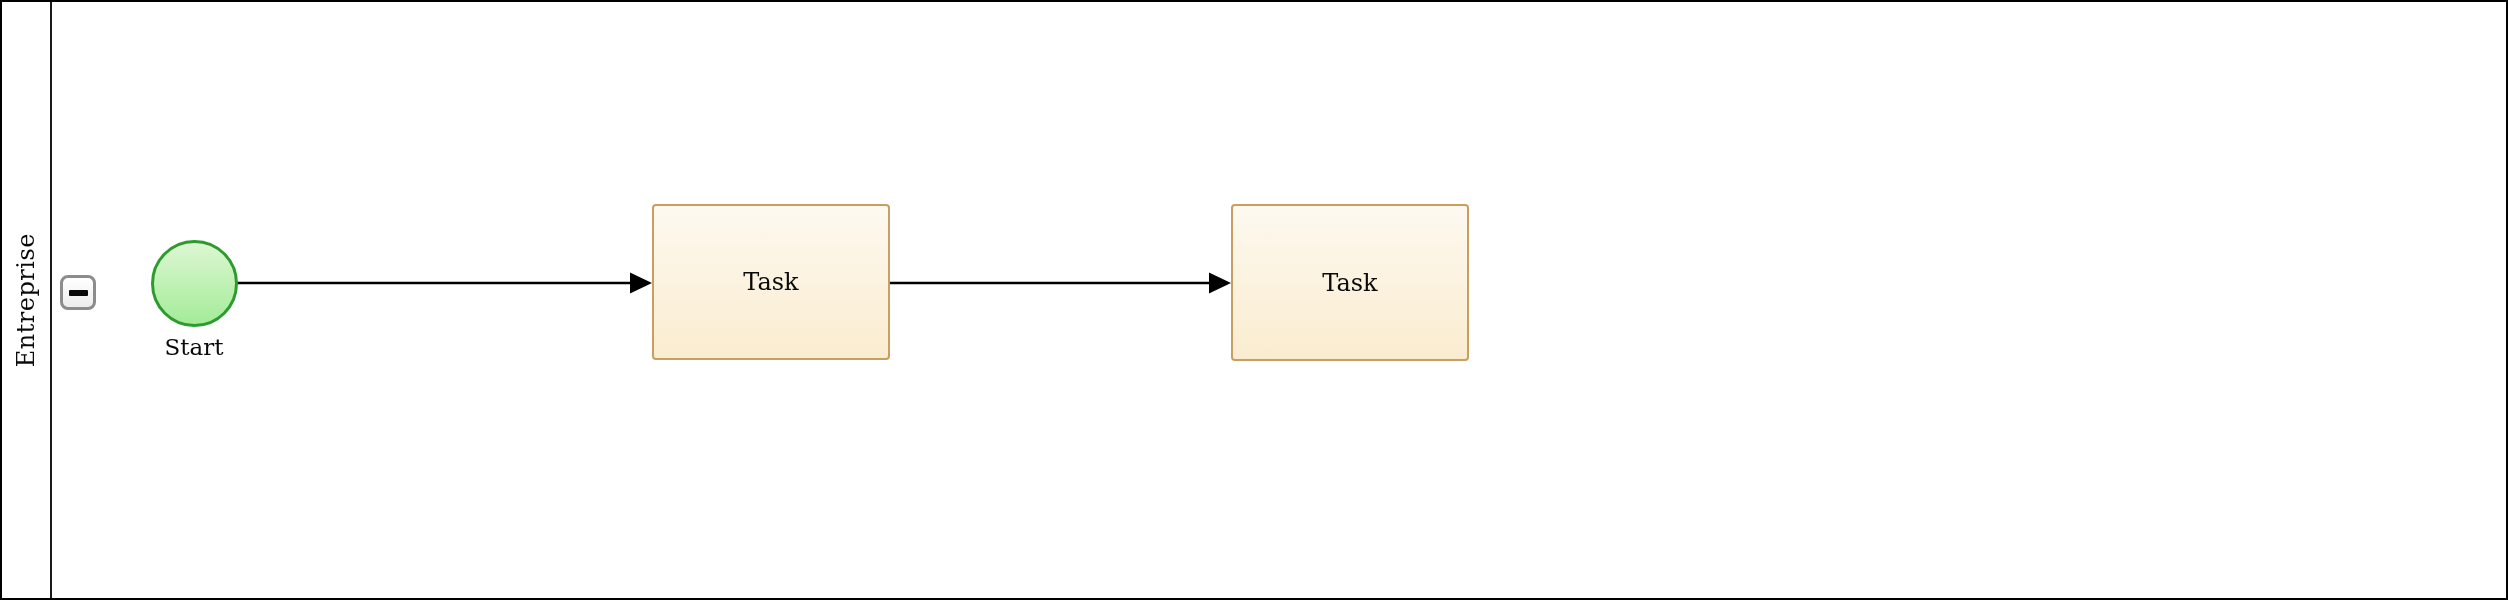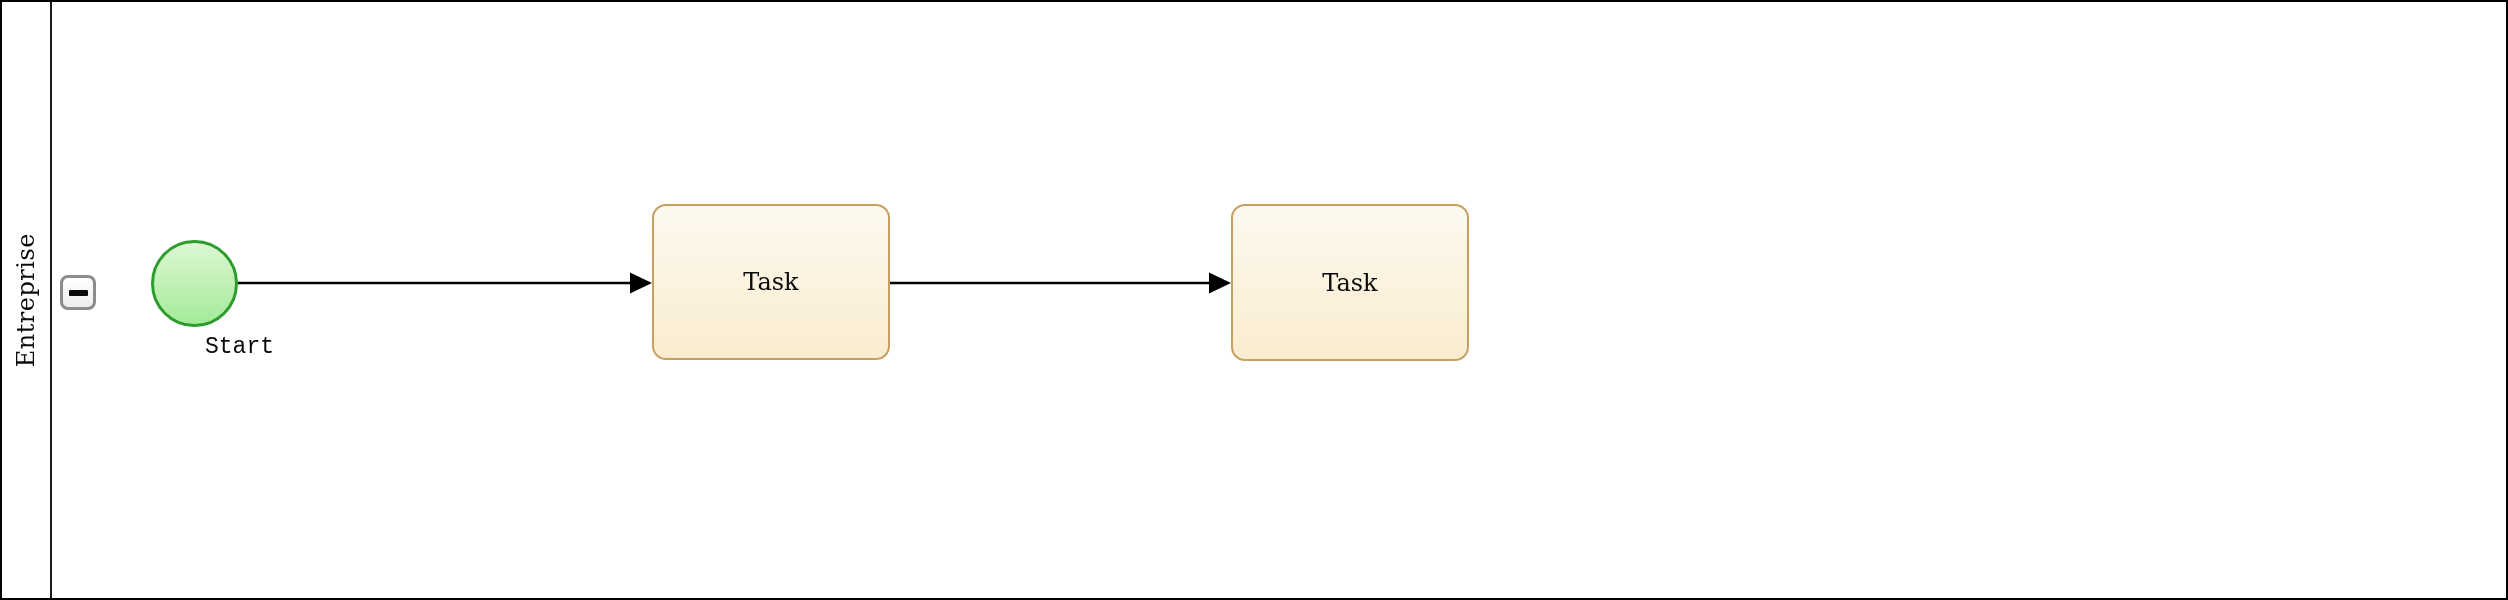--- a/index.html
+++ b/index.html
@@ -79,30 +79,29 @@
     left: 149px; top: 238px;
     width: 87px; height: 87px;
     border: 3px solid var(--start-border);
     border-radius: 50%;
     background: linear-gradient(180deg, var(--start-fill-top) 0%, var(--start-fill-bottom) 100%);
   }
   .start-label {
     position: absolute;
     left: 112px; top: 332px;
     width: 160px;
-    text-align: right;
+    text-align: center;
     font-size: 23px;
     color: var(--text-color);
-    font-family: Liberation Mono, monospace;
   }
   
   .task {
     position: absolute;
     border: 2px solid var(--task-border);
-    border-radius: 14px;
+    border-radius: 4px;
     background: linear-gradient(180deg, var(--task-fill-top) 0%, var(--task-fill-bottom) 100%);
     display: flex;
     align-items: center;
     justify-content: center;
     font-size: 24px;
     color: var(--text-color);
   }
   .task-1 { left: 650px;  top: 202px; width: 238px; height: 156px; }
   .task-2 { left: 1229px; top: 202px; width: 238px; height: 157px; }
   

